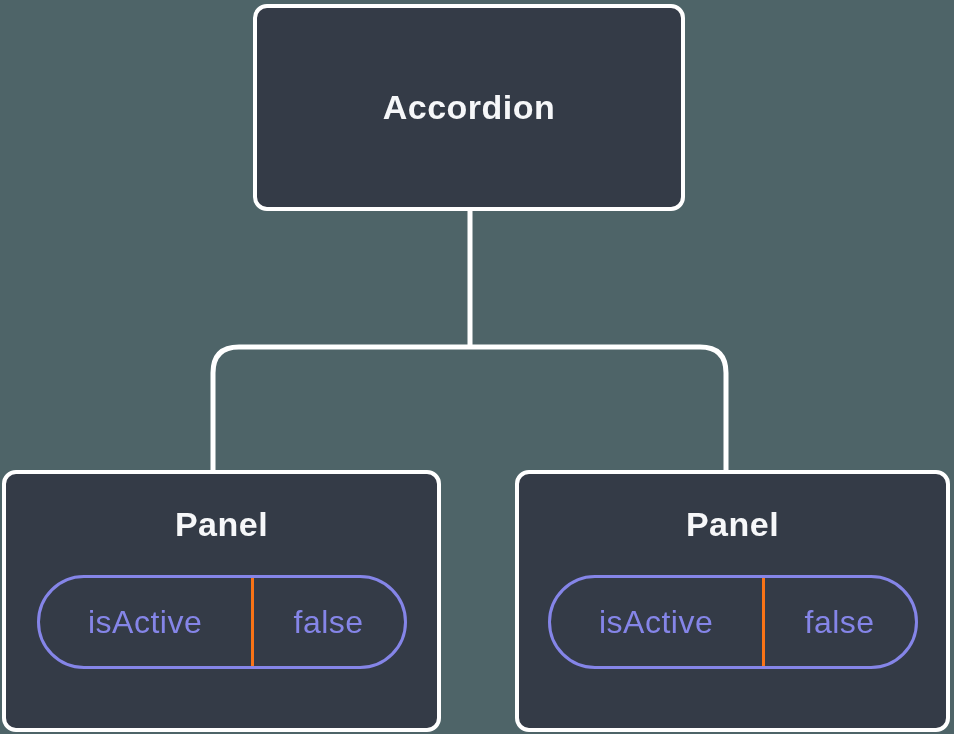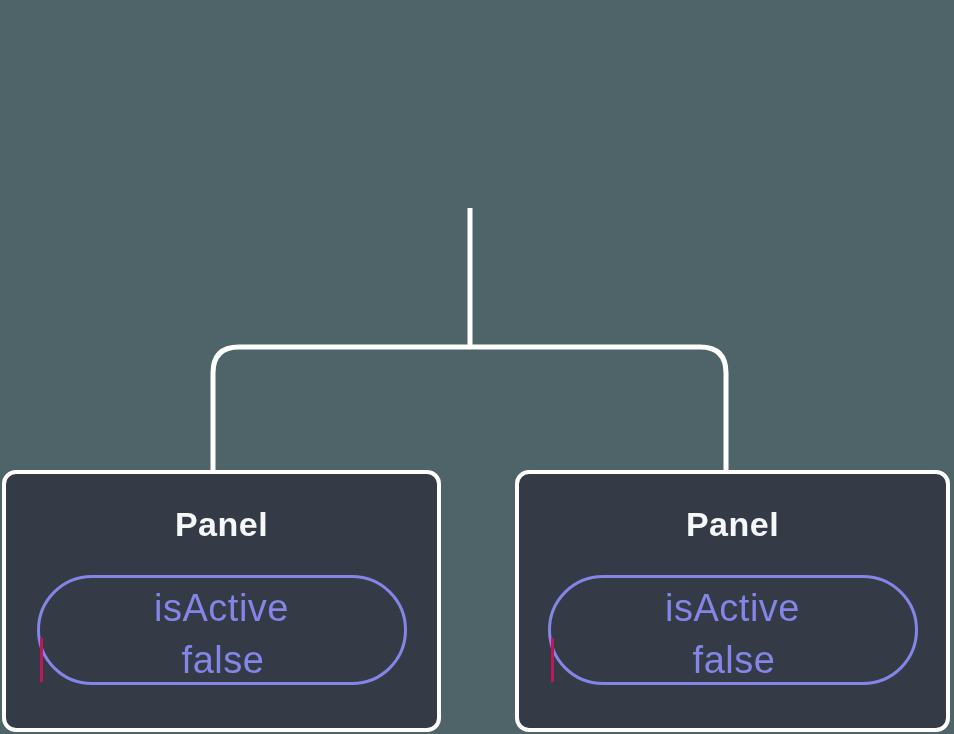--- a/index.html
+++ b/index.html
@@ -57,51 +57,53 @@
   .node-panel-left  { left: 2px;   width: 439px; }
   .node-panel-right { left: 515px; width: 435px; }
   .node-panel .node-label {
     margin-top: 26px;
     line-height: 48px;
   }
   .state-pill {
     box-sizing: border-box;
     margin-top: 27px;
     width: 370px;
-    height: 110px;
+    height: 94px;
     border: 3px solid #8585E8;
     border-radius: 60px;
     display: flex;
     align-items: stretch;
     color: #8585E8;
-    font-size: 38px;
-    flex-direction: column;
+    font-size: 32px;
   }
   .state-cell {
     display: flex;
     align-items: center;
     justify-content: center;
     letter-spacing: 0.5px;
   }
   .state-name  { flex: 0 0 58%; }
   .state-value {
     flex: 1 1 auto;
-    border-left: 3px solid #be185d;
+    border-left: 3px solid #f97316;
   }
 </style>
 </head>
 <body>
 
 <div class="canvas">
 
   <svg class="connectors" viewBox="0 0 954 734" xmlns="http://www.w3.org/2000/svg">
     <path d="M 470 208 L 470 347" fill="none" stroke="#FFFFFF" stroke-width="5"></path>
     <path d="M 213 470 L 213 373 Q 213 347 239 347 L 700 347 Q 726 347 726 373 L 726 470" fill="none" stroke="#FFFFFF" stroke-width="5"></path>
   </svg>
 
+  <div class="node node-root">
+    <span class="node-label">Accordion</span>
+  </div>
 
   <div class="node node-panel node-panel-left">
     <span class="node-label">Panel</span>
     <div class="state-pill">
       <span class="state-cell state-name">isActive</span>
       <span class="state-cell state-value">false</span>
     </div>
   </div>
 
   <div class="node node-panel node-panel-right">

